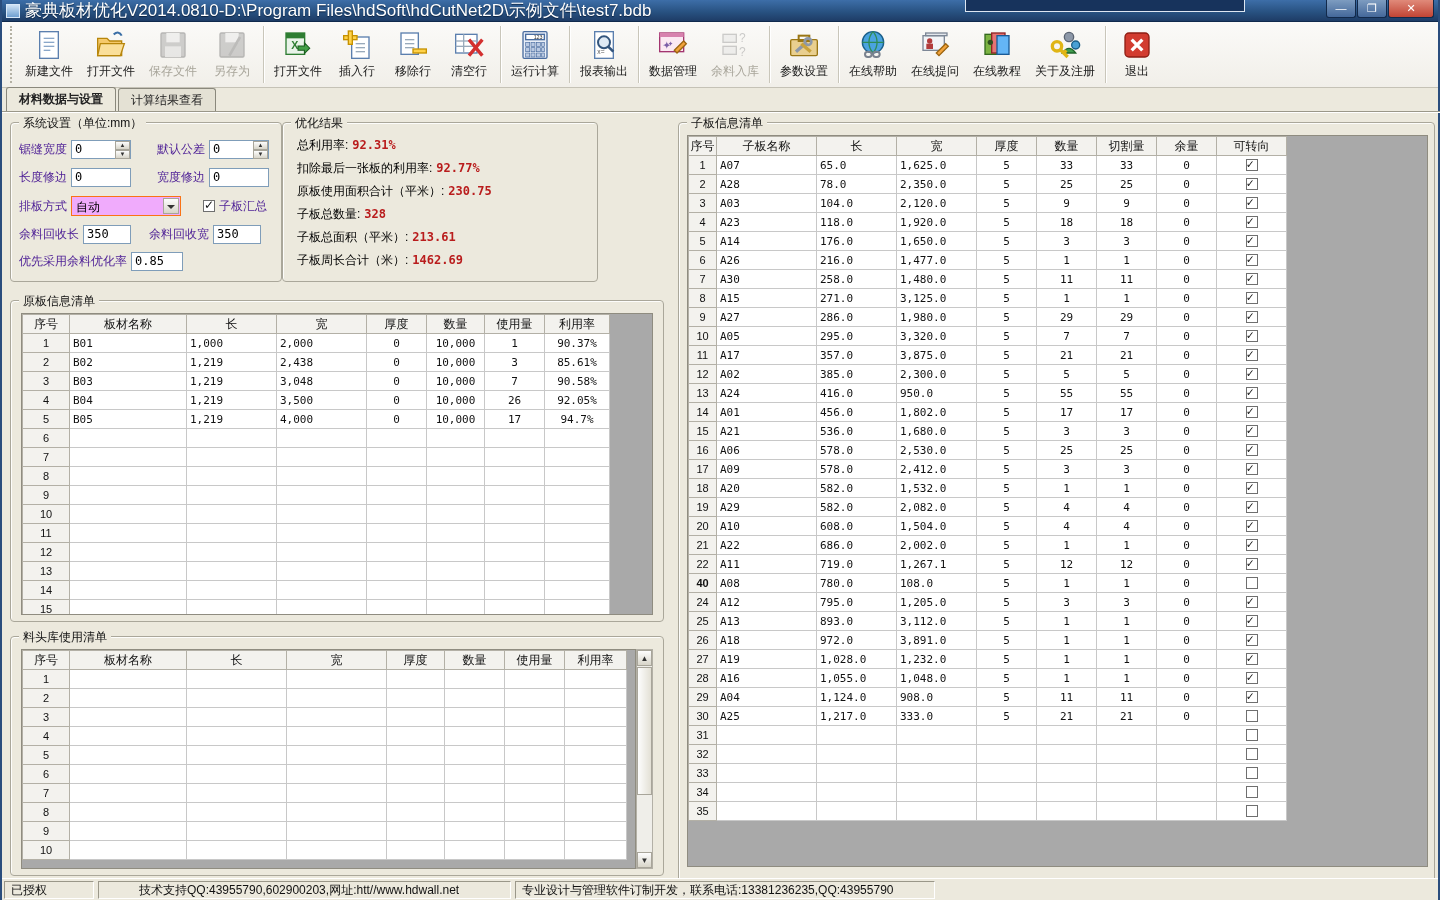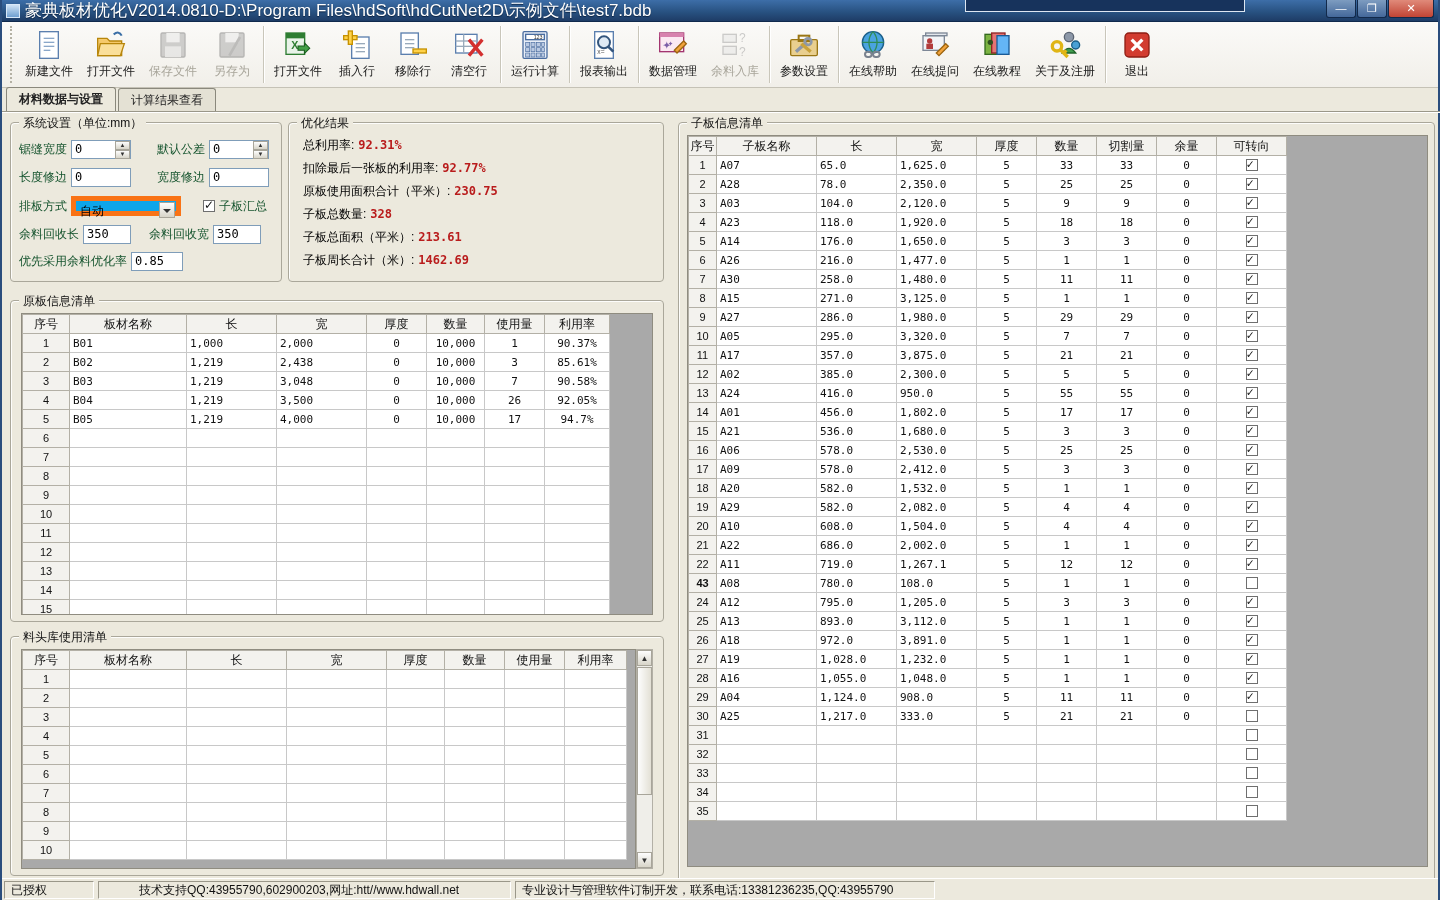--- a/index.html
+++ b/index.html
@@ -42,36 +42,36 @@
     background:#e4e1d4; margin-right:2px; border-radius:3px 3px 0 0; color:#222; }
   .tab.active { background:#ece9dd; font-weight:bold; position:relative; top:1px; padding-bottom:5px; }
   .tab-underline { position:absolute; left:0; top:112px; width:1440px; height:1px; background:#ffffff; box-shadow:0 -1px 0 #9a9789; }
 
   
   .group { position:absolute; border:1px solid #aaa79a; border-radius:4px;
     box-shadow:inset 1px 1px 0 #fdfdfb; }
   .group > .legend { position:absolute; top:-8px; left:8px; background:#ece9dd; padding:0 4px; color:#111; }
 
   #sys-settings { left:8px;  top:122px; width:272px; height:160px; }
-  #opt-results  { left:286px; top:122px; width:376px; height:160px; }
+  #opt-results  { left:280px; top:122px; width:316px; height:160px; }
   #source-group { left:8px;  top:300px; width:654px; height:322px; }
   #scrap-group  { left:8px;  top:636px; width:654px; height:240px; }
   #panel-group  { left:676px; top:122px; width:757px; height:776px; }
 
   
   .form-row { position:absolute; display:flex; align-items:center; height:20px; }
-  .flabel { color:#14532d; margin-right:4px; white-space:nowrap;font-family:Liberation Serif, serif; }
+  .flabel { color:#4c1d95; margin-right:4px; white-space:nowrap;font-family:Liberation Serif, serif; }
   .tinput { height:19px; border:1px solid #7f9db9; background:#fff; font-size:12px;
     padding:1px 3px; font-family:"DejaVu Sans Mono",monospace; }
   .spinwrap { position:relative; }
   .spinbtns { position:absolute; right:1px; top:1px; width:15px; height:17px;
     display:flex; flex-direction:column; }
   .spinbtns div { flex:1; background:linear-gradient(#fdfdfd,#d8d5c9); border:1px solid #a8a59a;
     font-size:6px; line-height:7px; text-align:center; color:#333; }
-  .combo { position:relative; width:110px; height:20px; border:5px solid #f97316; background:#0ea5e9;
+  .combo { position:relative; width:110px; height:20px; border:1px solid #f97316; background:#f0abfc;
     padding:2px 36px 0 4px; }
   .combo .drop { position:absolute; right:1px; top:1px; width:16px; height:16px;
     background:linear-gradient(#fdfdfd,#d8d5c9); border:1px solid #a8a59a; text-align:center; }
   .combo .drop::after { content:""; display:inline-block; border:4px solid transparent;
     border-top-color:#333; margin-top:6px; }
   .cb { display:inline-block; width:12px; height:12px; border:1px solid #6f6f6f; background:#fff;
     position:relative; vertical-align:-2px; margin-right:4px; }
   .cb.checked::after { content:"✓"; position:absolute; left:0px; top:-3px; font-size:12px;
     font-weight:bold; color:#111; }
 
@@ -988,21 +988,21 @@
               <td>A11</td>
               <td>719.0</td>
               <td>1,267.1</td>
               <td class="center">5</td>
               <td class="center">12</td>
               <td class="center">12</td>
               <td class="center">0</td>
               <td class="center"><span class="cb checked" style="margin-right: 0px;"></span></td>
             </tr>
             <tr>
-              <td class="rownum sel">43</td>
+              <td class="rownum sel">40</td>
               <td>A08</td>
               <td>780.0</td>
               <td>108.0</td>
               <td class="center">5</td>
               <td class="center">1</td>
               <td class="center">1</td>
               <td class="center">0</td>
               <td class="center"><span class="cb" style="margin-right: 0px;"></span></td>
             </tr>
             <tr>

